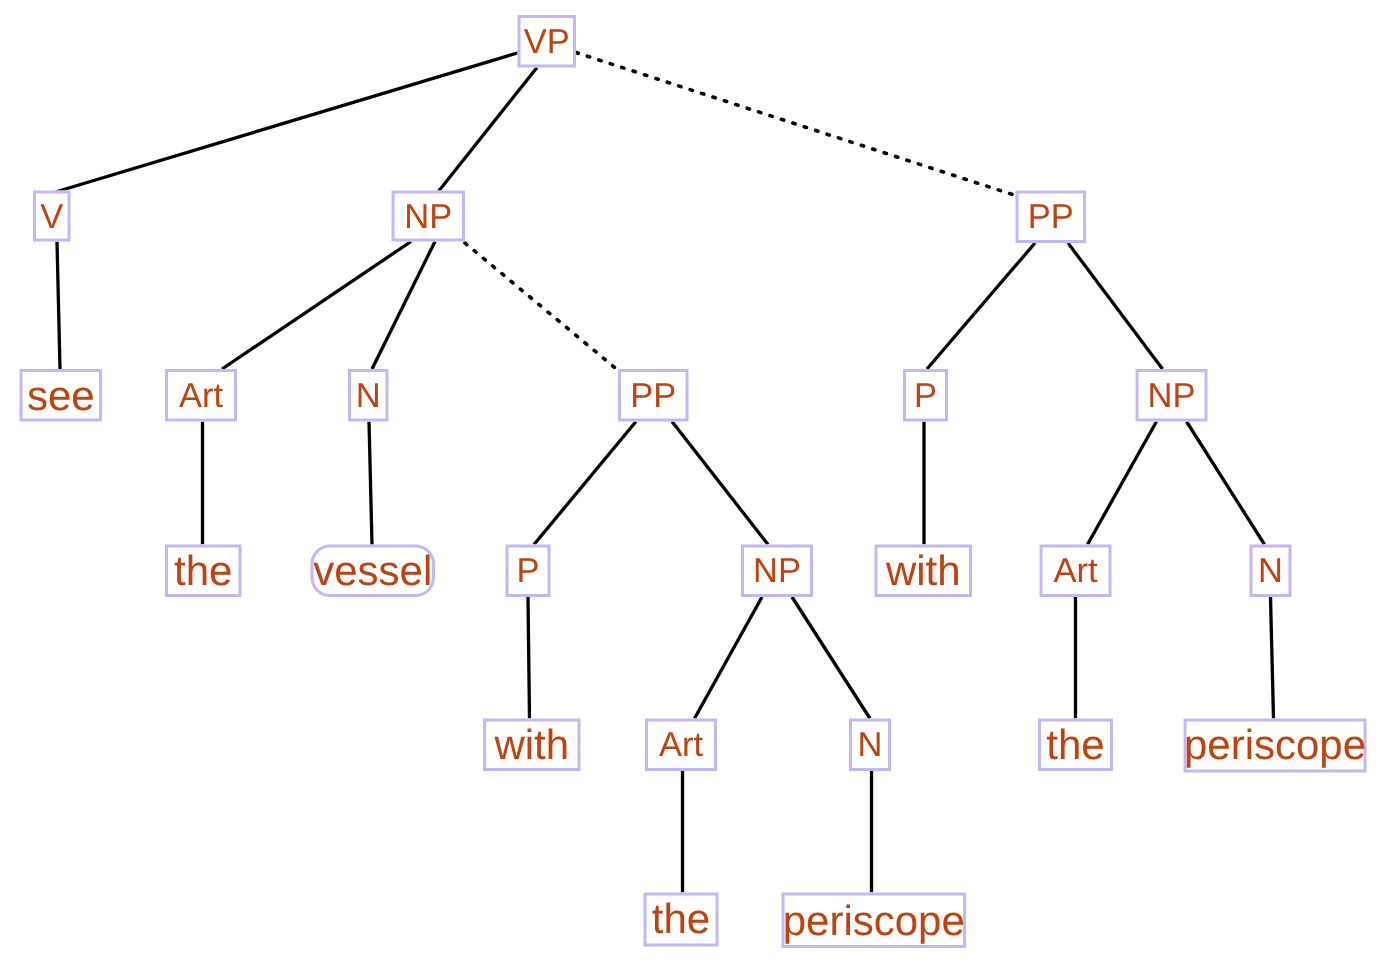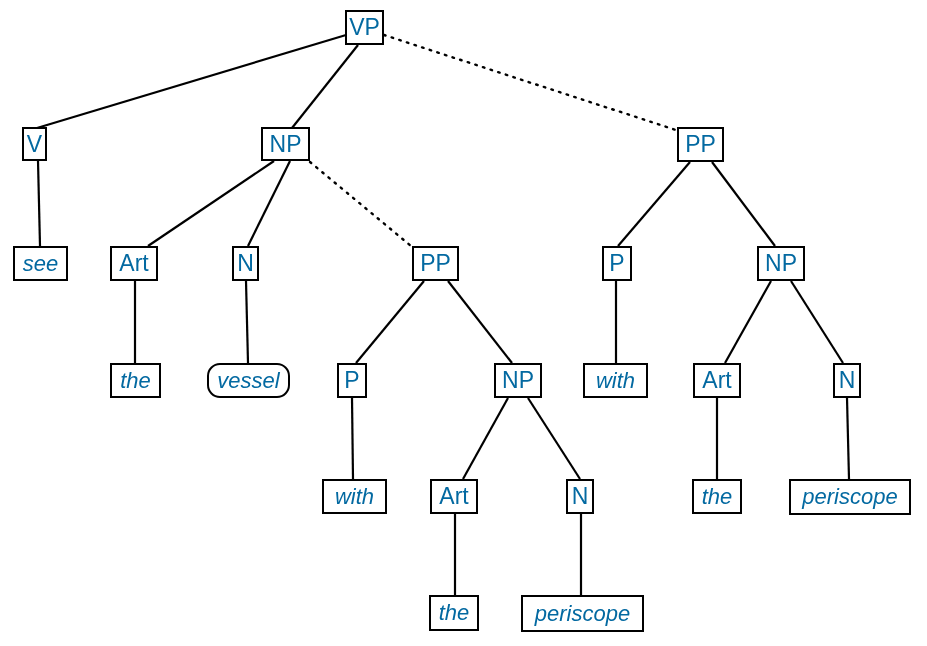--- a/index.html
+++ b/index.html
@@ -18,36 +18,35 @@
   svg#edges {
     position: absolute;
     left: 0;
     top: 0;
     width: 927px;
     height: 646px;
   }
   .node-box {
     position: absolute;
     box-sizing: border-box;
-    border: 2px solid #000000;
+    border: 2px solid #c4b5fd;
     background: #ffffff;
     display: flex;
     align-items: center;
     justify-content: center;
     line-height: 1;
-    color: #0369a1;
+    color: #c2410c;
     white-space: nowrap;
   }
   .node-cat {
     font-size: 23px;
     font-style: normal;
   }
   .node-word {
-    font-size: 22px;
-    font-style: italic;
+    font-size: 28px;
   }
 </style>
 </head>
 <body>
 
 <div id="tree-canvas">
   <svg id="edges" viewBox="0 0 927 646" xmlns="http://www.w3.org/2000/svg">
       <line x1="346" y1="35" x2="37" y2="128" stroke="#000000" stroke-width="2.2"></line>
       <line x1="358" y1="45" x2="292" y2="128" stroke="#000000" stroke-width="2.2"></line>
       <line x1="384" y1="35" x2="676" y2="130" stroke="#000000" stroke-width="2.4" stroke-dasharray="1.6 6.4" stroke-linecap="round"></line>

